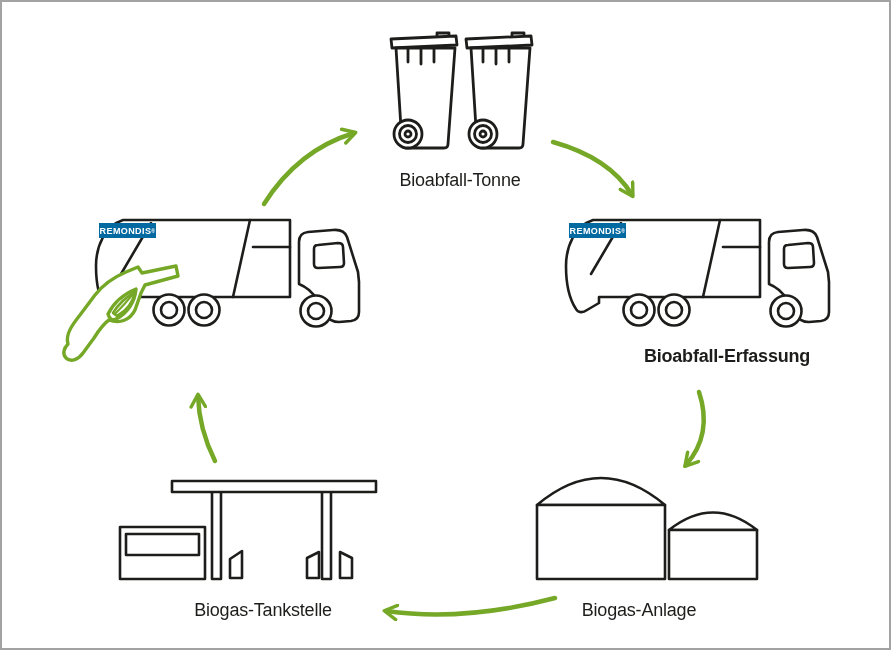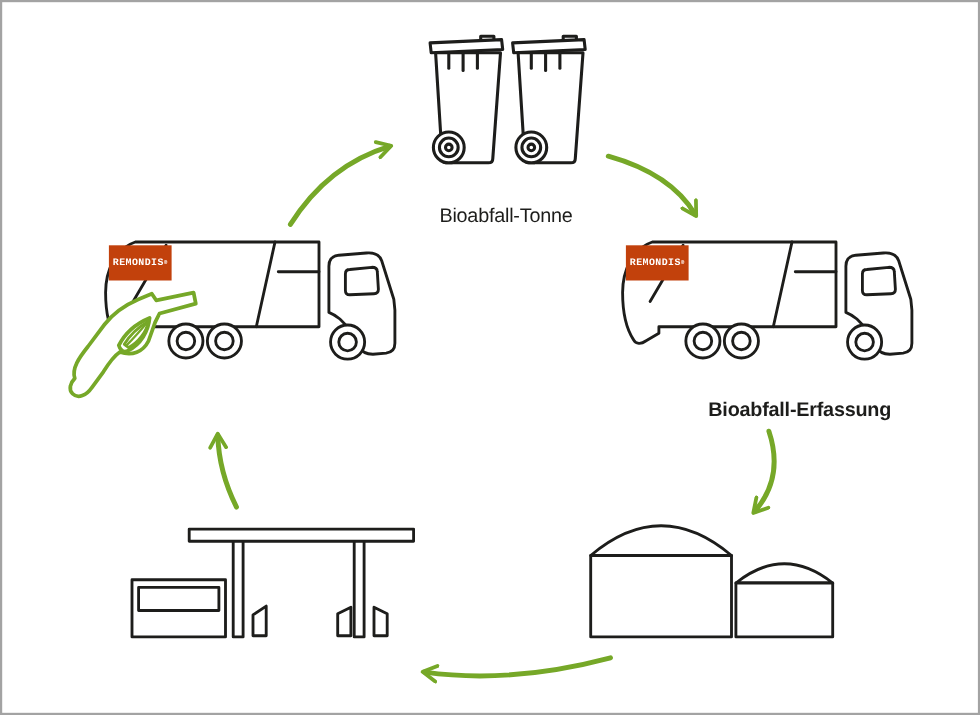--- a/index.html
+++ b/index.html
@@ -12,36 +12,35 @@
     font-family:"Liberation Sans","DejaVu Sans",sans-serif;
   }
   .diagram-svg{position:absolute;left:0;top:0;}
   .node-label{
     position:absolute;
     transform:translateX(-50%);
     white-space:nowrap;
     font-size:18px;
     color:#1d1d1b;
     letter-spacing:-0.2px;
-    margin-top:16px;
   }
   .node-label sub{
     font-size:12px;
     vertical-align:-4px;
     line-height:0;
   }
   .remondis-logo{
     position:absolute;
-    width:57px;height:32px;
-    background:#c2410c;
+    width:57px;height:15px;
+    background:#0369a1;
     color:#ffffff;
     display:flex;align-items:center;justify-content:center;
     font-size:9px;font-weight:bold;
     letter-spacing:0.4px;
-    font-family:Liberation Mono, monospace;
+    font-family:Liberation Sans, sans-serif;
   }
   .remondis-logo sup{
     font-size:5px;
     vertical-align:4px;
     line-height:0;
   }
 </style>
 </head>
 <body>
 
@@ -143,15 +142,17 @@
   <div class="remondis-logo" style="left:567px;top:221px;">
     <span>REMONDIS</span>
       <sup>®</sup>
   </div>
 
   <div class="node-label" style="left:458px;top:168px;">Bioabfall-Tonne</div>
 
   <div class="node-label" style="left:725px;top:344px;font-weight:bold;">Bioabfall-Erfassung</div>
 
 
+  <div class="node-label" style="left:637px;top:598px;">Biogas-Anlage</div>
 
+  <div class="node-label" style="left:261px;top:598px;">Biogas-Tankstelle</div>
 
 </div>
 
 </body></html>

